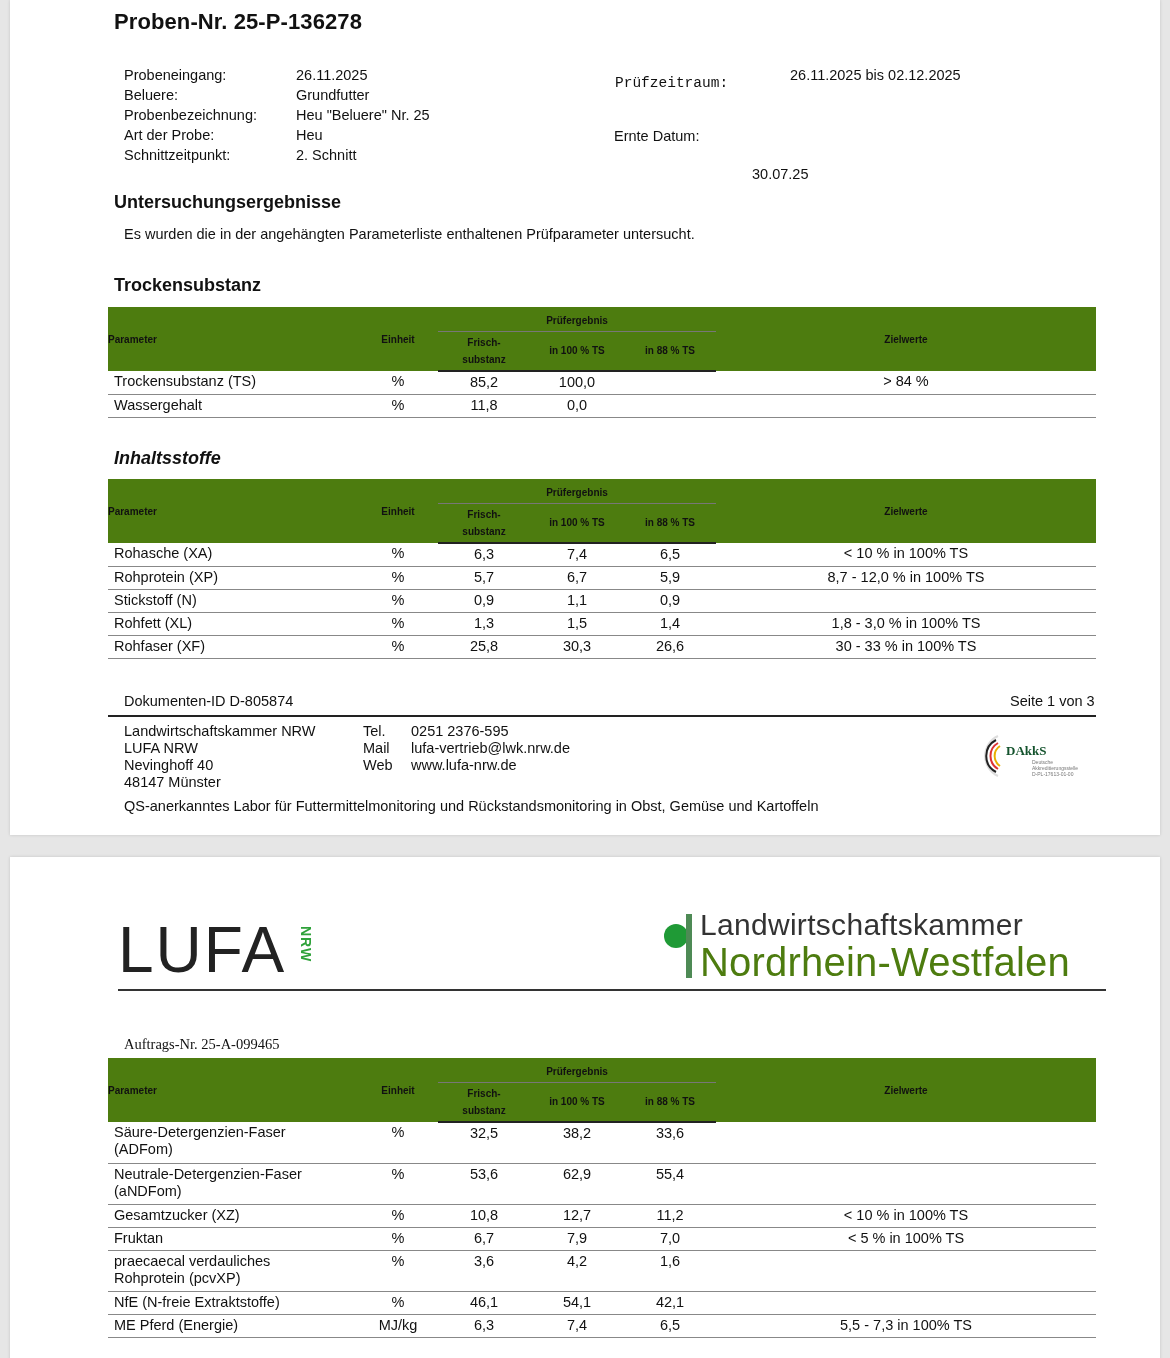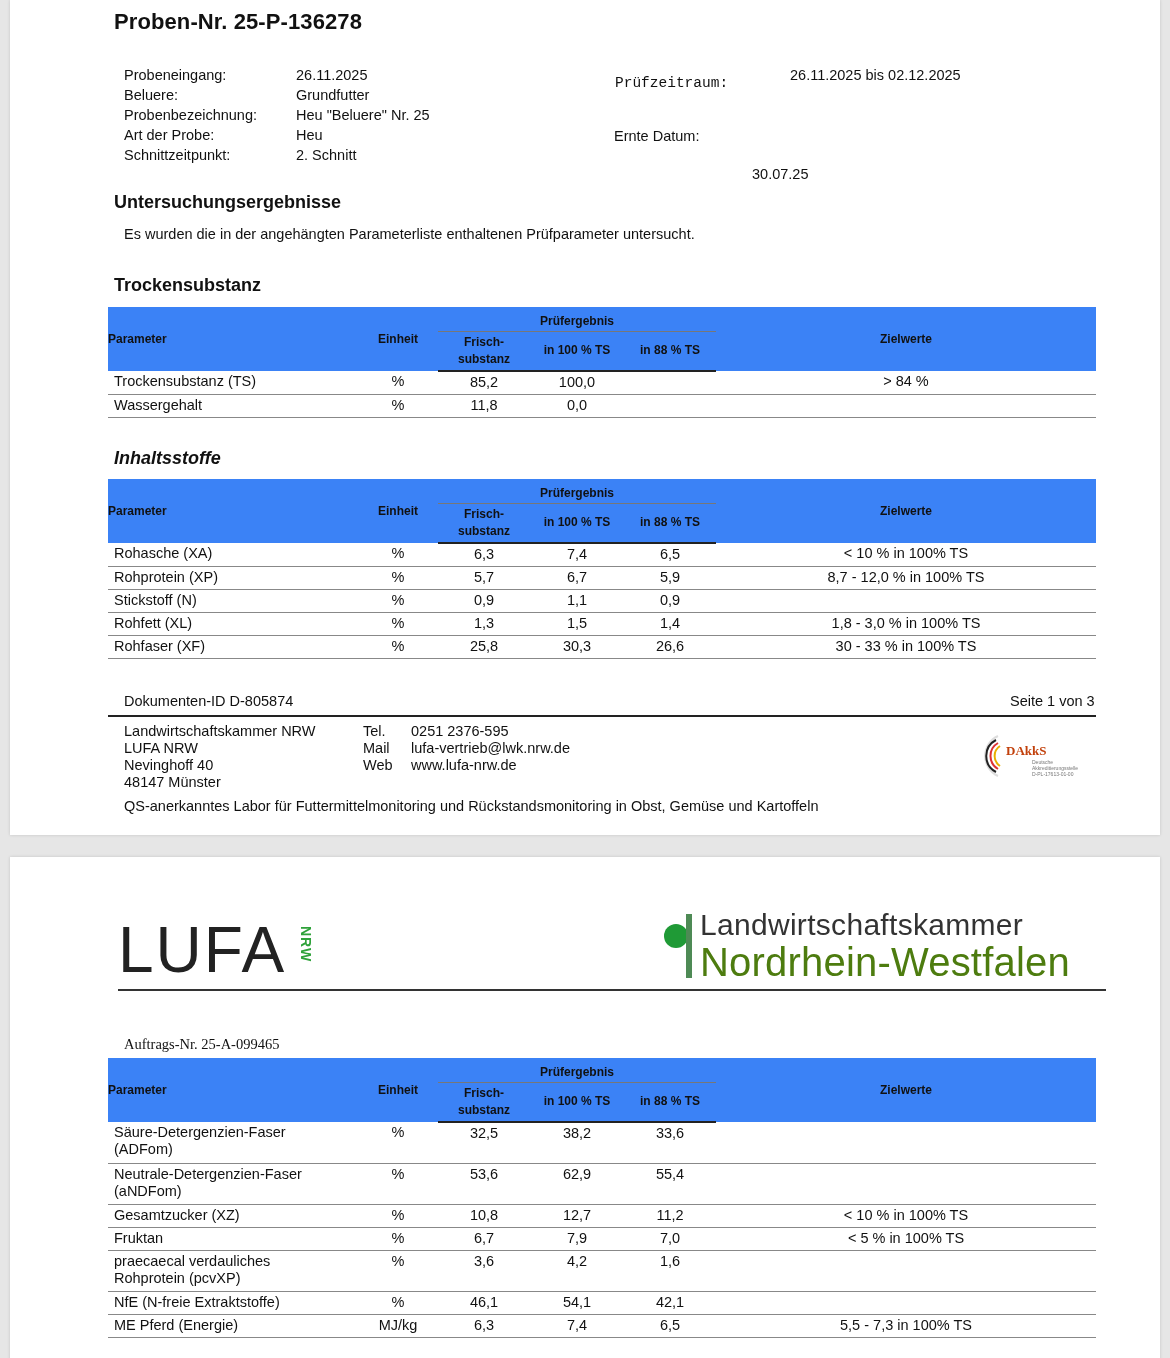--- a/index.html
+++ b/index.html
@@ -8,21 +8,21 @@
   .page { position: absolute; left: 10px; width: 1150px; background: #fff; box-shadow: 0 0 3px rgba(0,0,0,0.15); }
   #page1 { top: 0; height: 835px; }
   #page2 { top: 857px; height: 520px; }
   .abs { position: absolute; }
   .title { left: 114px; top: 9px; font-size: 22px; font-weight: bold; letter-spacing: 0.1px; }
   .meta-label, .meta-val { font-size: 14.5px; line-height: 20px; }
   h2.sect { font-size: 18px; font-weight: bold; position: absolute; left: 114px; }
   .intro { font-size: 14.5px; }
 
   table.res { position: absolute; left: 108px; width: 988px; border-collapse: collapse; font-size: 14.5px; }
-  table.res thead tr.hdr1 th, table.res thead tr.hdr2 th { background: #3b82f6; font-weight: bold; font-size: 12px; margin-top: 24px; }
+  table.res thead tr.hdr1 th, table.res thead tr.hdr2 th { background: #4d7c0f; font-weight: bold; font-size: 10px; margin-top: 24px; }
   table.res th.param { text-align: left; width: 250px; }
   table.res th.unit { text-align: center; width: 80px; }
   table.res th.grp { text-align: center; height: 24px; padding-top: 4px; border-bottom: 1.5px solid #777; }
   table.res th.sub { text-align: center; height: 40px; line-height: 17px; }
   table.res th.fs { width: 92px; }
   table.res th.c100 { width: 94px; }
   table.res th.c88 { width: 92px; }
   table.res th.ziel { text-align: center; }
   table.res thead tr:last-child th { border-bottom: 2px solid #222; }
   table.res td { border-bottom: 1.5px solid #888; height: 23px; vertical-align: top; padding-top: 2px; }
@@ -188,21 +188,21 @@
   <div>www.lufa-nrw.de</div>
 </div>
 
 <div class="abs dakks">
   <svg width="110" height="56" viewBox="0 0 110 56">
     <path d="M18 8 A22 22 0 0 0 18 48" stroke="#ddd" stroke-width="2" fill="none"></path>
     <path d="M16 12 A18 18 0 0 0 16 44" stroke="#222" stroke-width="2" fill="none"></path>
     <path d="M18 15 A15 15 0 0 0 18 41" stroke="#d33" stroke-width="2" fill="none"></path>
     <path d="M20 18 A12 12 0 0 0 20 38" stroke="#e8b000" stroke-width="2" fill="none"></path>
   </svg>
-  <div class="abs" style="left:26px; top:15px; font-family:'Liberation Serif', serif; font-weight:bold; font-size:13px; color:#c2410c;">DAkkS</div>
+  <div class="abs" style="left:26px; top:15px; font-family:'Liberation Serif', serif; font-weight:bold; font-size:13px; color:#14532d;">DAkkS</div>
   <div class="abs" style="left:52px; top:31px; font-size:5px; color:#777; line-height:6px;">
     <div>Deutsche</div>
     <div>Akkreditierungsstelle</div>
     <div>D-PL-17613-01-00</div>
   </div>
 </div>
 
 <div class="abs foot-text" style="left:124px; top:798px;">QS-anerkanntes Labor für Futtermittelmonitoring und Rückstandsmonitoring in Obst, Gemüse und Kartoffeln</div>
 
 <div class="page" id="page2"></div>

